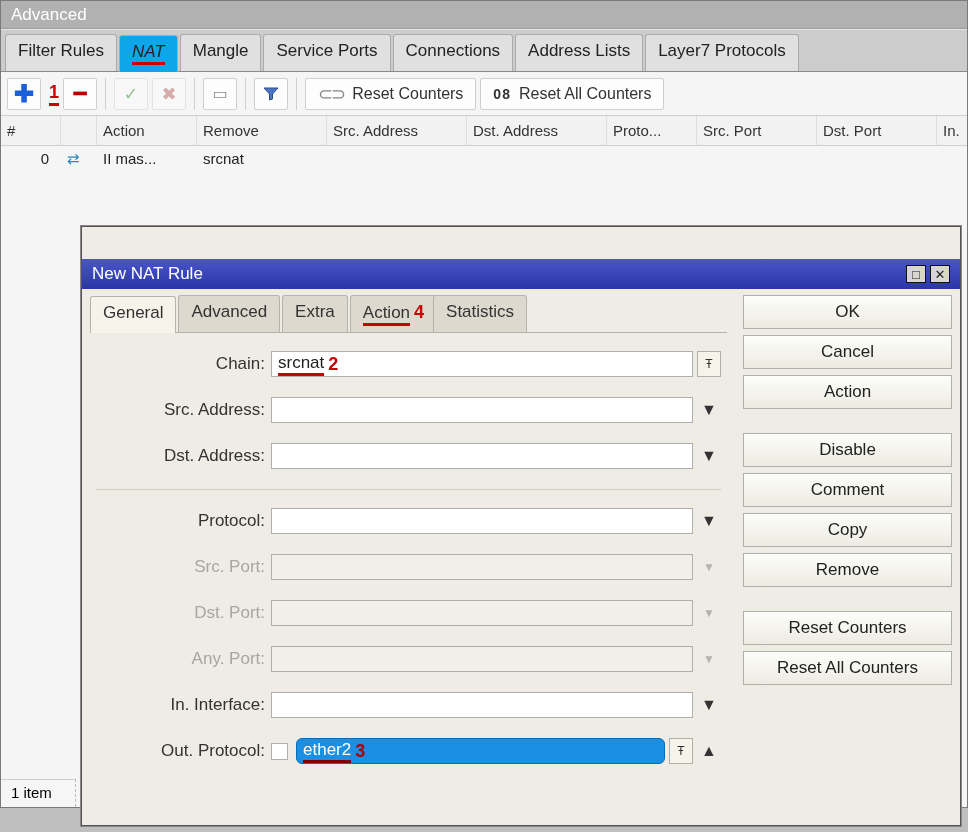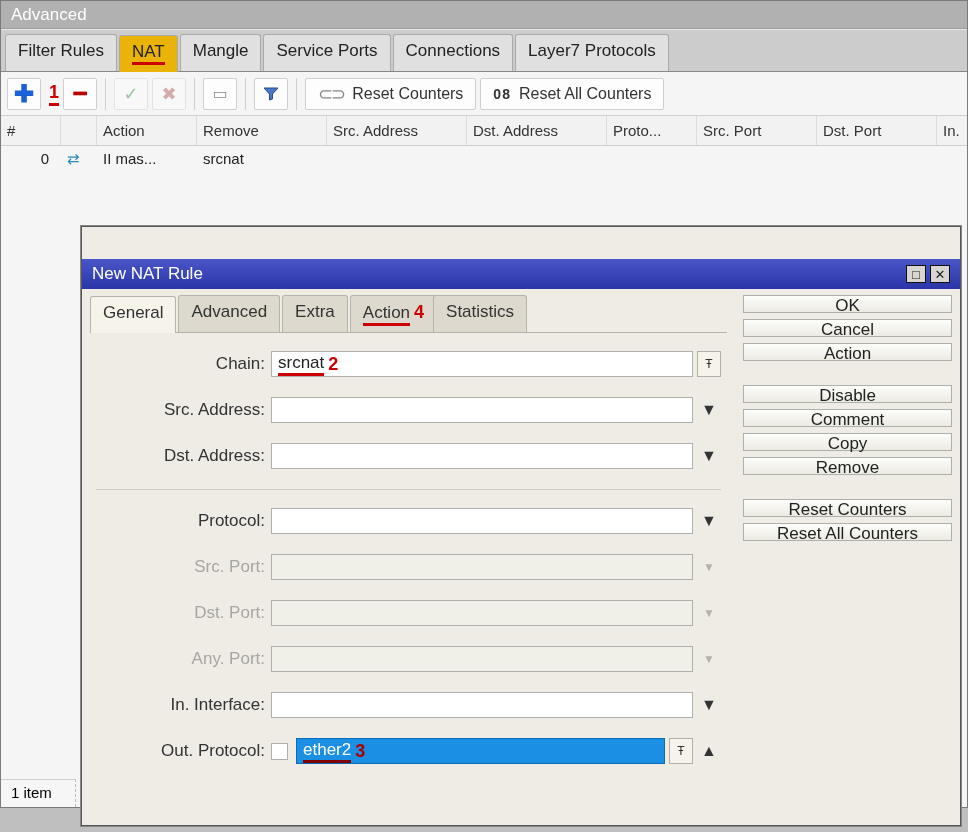--- a/index.html
+++ b/index.html
@@ -7,21 +7,21 @@
 
   .window { border: 1px solid #7a7a7a; background: #f5f5f5; position: relative; }
   .titlebar-gray { height: 28px; background: #b1b1b1; color: #fff; font-size: 17px; padding: 4px 10px; border-bottom: 1px solid #9c9c9c; }
   .titlebar-blue { height: 30px; background: linear-gradient(#4a56c8, #2a36a8); color: #fff; font-size: 17px; padding: 5px 10px; display:flex; align-items:center; justify-content:space-between;margin-top:32px; }
   .titlebar-blue .title { }
   .titlebar-blue .winbtns { display:flex; gap:4px; }
   .winbtn { width:20px; height:18px; background:#d8d6d0; border:1px solid #111; font-size:13px; display:flex; align-items:center; justify-content:center; color:#222; cursor:pointer; }
 
   .tabs { display:flex; background:#ccc; border-top:1px solid #e8e8e8; border-bottom:1px solid #888; padding:4px 4px 0 4px; }
   .tab { background:#e0e0e0; border:1px solid #aaa; border-bottom:none; padding:6px 12px 7px 12px; font-size:17px; color:#222; margin-right:2px; border-radius:3px 3px 0 0; cursor:pointer; }
-  .tab.active { background:#eab308; position:relative; top:1px; }
+  .tab.active { background:#0ea5e9; position:relative; top:1px;font-style:italic; }
 
   .underline-red { border-bottom: 3px solid #cc0000; display:inline-block; }
 
   .toolbar { display:flex; align-items:center; height:44px; background:#f5f5f5; border-bottom:1px solid #cfcfcf; padding:0 6px; gap:4px; }
   .divider { width:1px; height:32px; background:#cfcfcf; margin:0 4px; }
   .tbtn { width:34px; height:32px; border:1px solid #cfcfcf; background:#fdfdfd; display:flex; align-items:center; justify-content:center; cursor:pointer; border-radius:2px; }
   .tbtn.disabled { opacity:0.45; cursor:default; }
   .tbtn-wide { height:32px; padding:0 12px; border:1px solid #cfcfcf; background:#fdfdfd; display:flex; align-items:center; gap:8px; cursor:pointer; border-radius:2px; font-size:16px; color:#333; }
   .ic { font-family: sans-serif; font-size:18px; line-height:1; }
 
@@ -53,39 +53,40 @@
   .inputwrap { flex:1; display:flex; align-items:center; gap:4px; }
   .textinput { flex:1; height:26px; border:1px solid #b0b0aa; background:#fff; padding:2px 6px; font-size:17px; color:#222; }
   .textinput.sel { background:#1a8fe3; color:#fff; border-color:#0a6cb8; }
   .ddbtn { width:24px; height:26px; border:1px solid #b0b0aa; background:#f5f3ea; display:flex; align-items:center; justify-content:center; cursor:pointer; font-size:12px; color:#333; }
   .ddbtn.disabled { color:#b5b3ac; cursor:default; }
   .chk { width:17px; height:17px; border:1px solid #b0b0aa; background:#fff; margin-right:4px; }
   .sidebtn { cursor:pointer; width:24px; height:26px; display:flex; align-items:center; justify-content:center; color:#333; }
 
   .hr { height:1px; background:#cfccc2; margin:8px 0 18px 0; }
 
-  .dbtn { height:18px; border:1px solid #b0b0aa; background:linear-gradient(#fdfdfa,#ecebe2); font-size:17px; color:#222; cursor:pointer; }
+  .dbtn { height:34px; border:1px solid #b0b0aa; background:linear-gradient(#fdfdfa,#ecebe2); font-size:17px; color:#222; cursor:pointer; }
   .dbtn.gap { margin-top:18px; }
 
   .main-window { width:968px; height:808px; position:relative; }
 </style>
 </head>
 <body>
 
 <div class="main-window window">
   <div class="titlebar-gray">
     <span>Advanced</span>
   </div>
 
   <div class="tabs">
     <div class="tab">Filter Rules</div>
     <div class="tab active"><span class="underline-red">NAT</span></div>
     <div class="tab">Mangle</div>
     <div class="tab">Service Ports</div>
     <div class="tab">Connections</div>
+    <div class="tab">Address Lists</div>
     <div class="tab">Layer7 Protocols</div>
   </div>
 
   <div class="toolbar">
     <div class="tbtn">
         <span class="ic" style="color:#1a60d8;font-weight:bold;font-size:24px;">✚</span>
       </div>
     <span class="annotate underline-red">1</span>
     <div class="tbtn">
         <span class="ic" style="color:#b00;font-size:22px;">━</span>
@@ -254,21 +255,21 @@
               <div class="sidebtn">
                   <span>▼</span>
                 </div>
             </div>
           </div>
 
           <div class="row" style="margin-bottom:6px;">
             <div class="lbl">Out. Protocol:</div>
             <div class="inputwrap">
               <div class="chk"></div>
-              <div class="textinput sel" style="display:flex;align-items:center;">
+              <div class="textinput sel" style="display:flex;align-items:center;border-radius:6px;">
                 <span class="underline-red" style="border-bottom-color:#800000;">ether2</span>
                 <span class="annotate" style="color:#aa0000;">3</span>
               </div>
               <div class="ddbtn">
                   <span>Ŧ</span>
                 </div>
               <div class="sidebtn">
                   <span>▲</span>
                 </div>
             </div>

